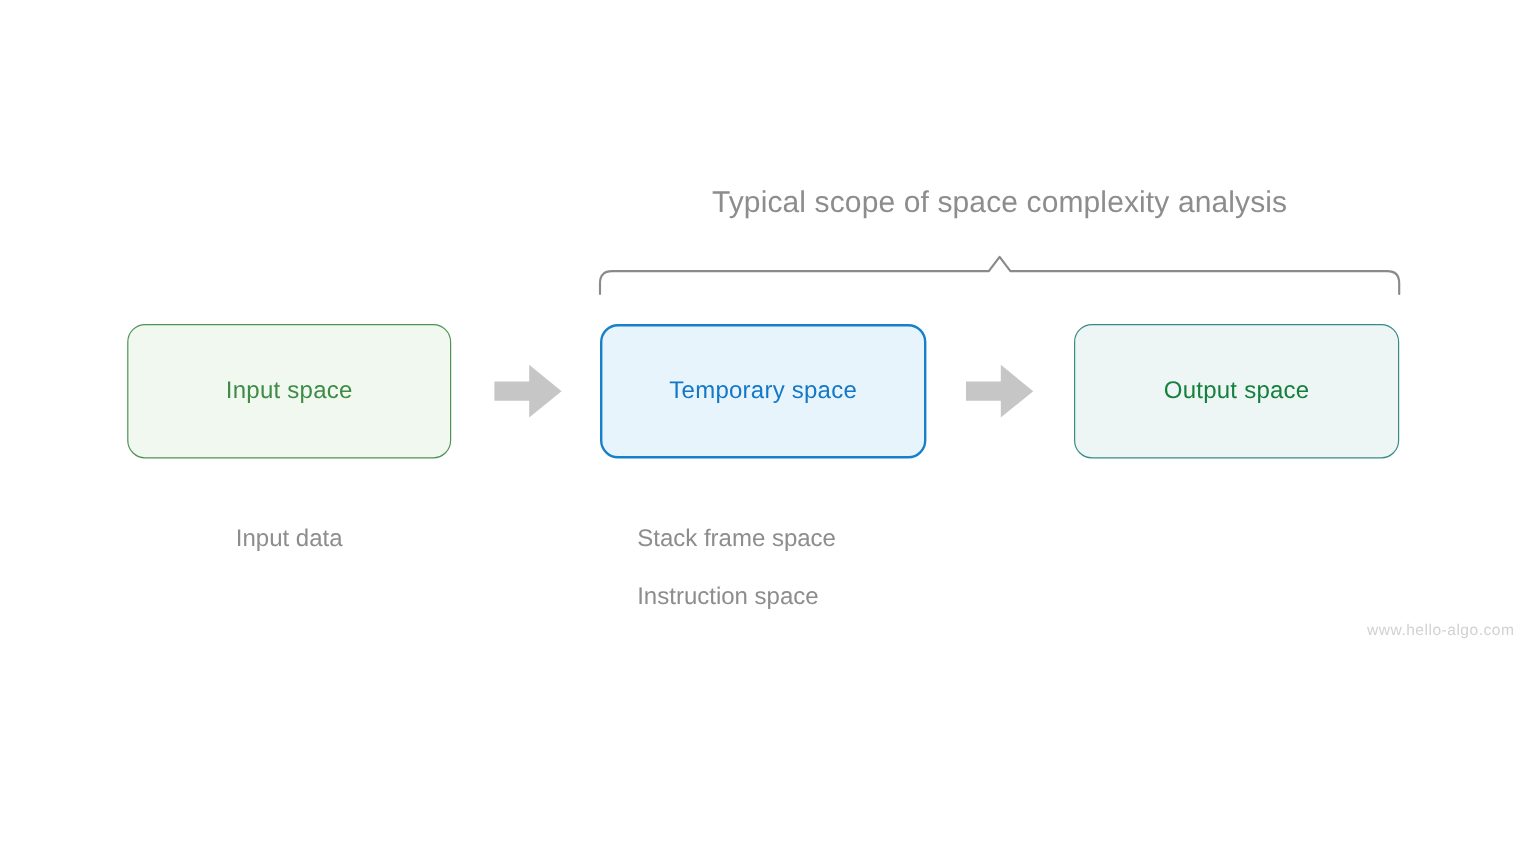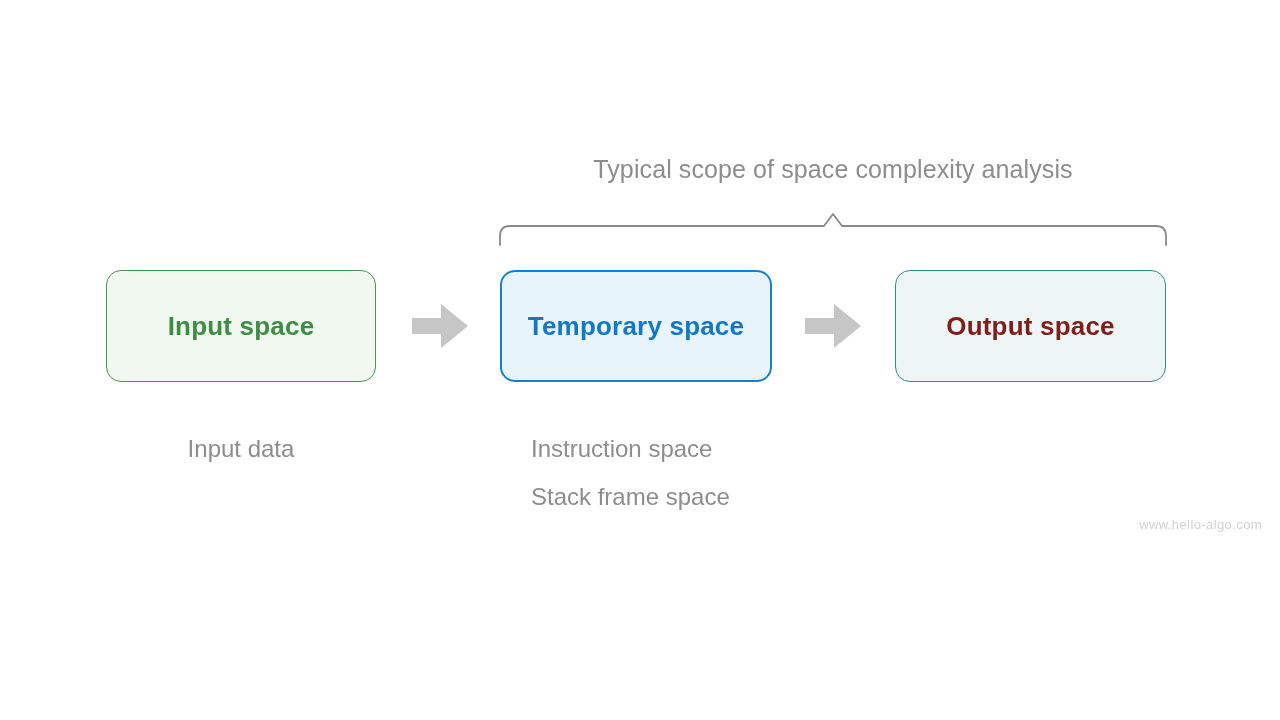--- a/index.html
+++ b/index.html
@@ -49,22 +49,22 @@
     position: absolute;
     top: 270px;
     height: 112px;
     border-radius: 15px;
     box-sizing: border-box;
     display: flex;
     align-items: center;
     justify-content: center;
   }
   .node-label {
-    font-size: 26px;
-    font-weight: bold;
+    font-size: 20px;
+    font-weight: normal;
     letter-spacing: 0.2px;
     white-space: nowrap;
   }
 
   #box-input {
     left: 106px;
     width: 270px;
     background: #f1f8f0;
     border: 1.6px solid #4e9353;
   }
@@ -77,39 +77,39 @@
     border: 2.6px solid #1880c8;
   }
   #box-temporary .node-label { color: #1378c8; }
 
   #box-output {
     left: 895px;
     width: 271px;
     background: #edf6f4;
     border: 1.8px solid #358c86;
   }
-  #box-output .node-label { color: #7f1d1d; }
+  #box-output .node-label { color: #15803d; }
 
   
   .arrow {
     position: absolute;
     top: 301px;
     width: 60px;
     height: 50px;
   }
   #arrow-1 { left: 410px; }
   #arrow-2 { left: 803px; }
 
   
   .caption-col {
     position: absolute;
     top: 425px;
   }
   .caption-line {
-    font-size: 24px;
+    font-size: 20px;
     color: #8d8d8d;
     line-height: 48px;
     white-space: nowrap;
   }
   #caption-input {
     left: 106px;
     width: 270px;
     text-align: center;
   }
   #caption-temporary {
@@ -162,20 +162,20 @@
 
   <div class="node-box" id="box-output">
     <span class="node-label">Output space</span>
   </div>
 
   <div class="caption-col" id="caption-input">
     <div class="caption-line">Input data</div>
   </div>
 
   <div class="caption-col" id="caption-temporary">
+    <div class="caption-line">Stack frame space</div>
     <div class="caption-line">Instruction space</div>
-    <div class="caption-line">Stack frame space</div>
   </div>
 
 
   <div class="watermark">www.hello-algo.com</div>
 
 </div>
 
 </body></html>

